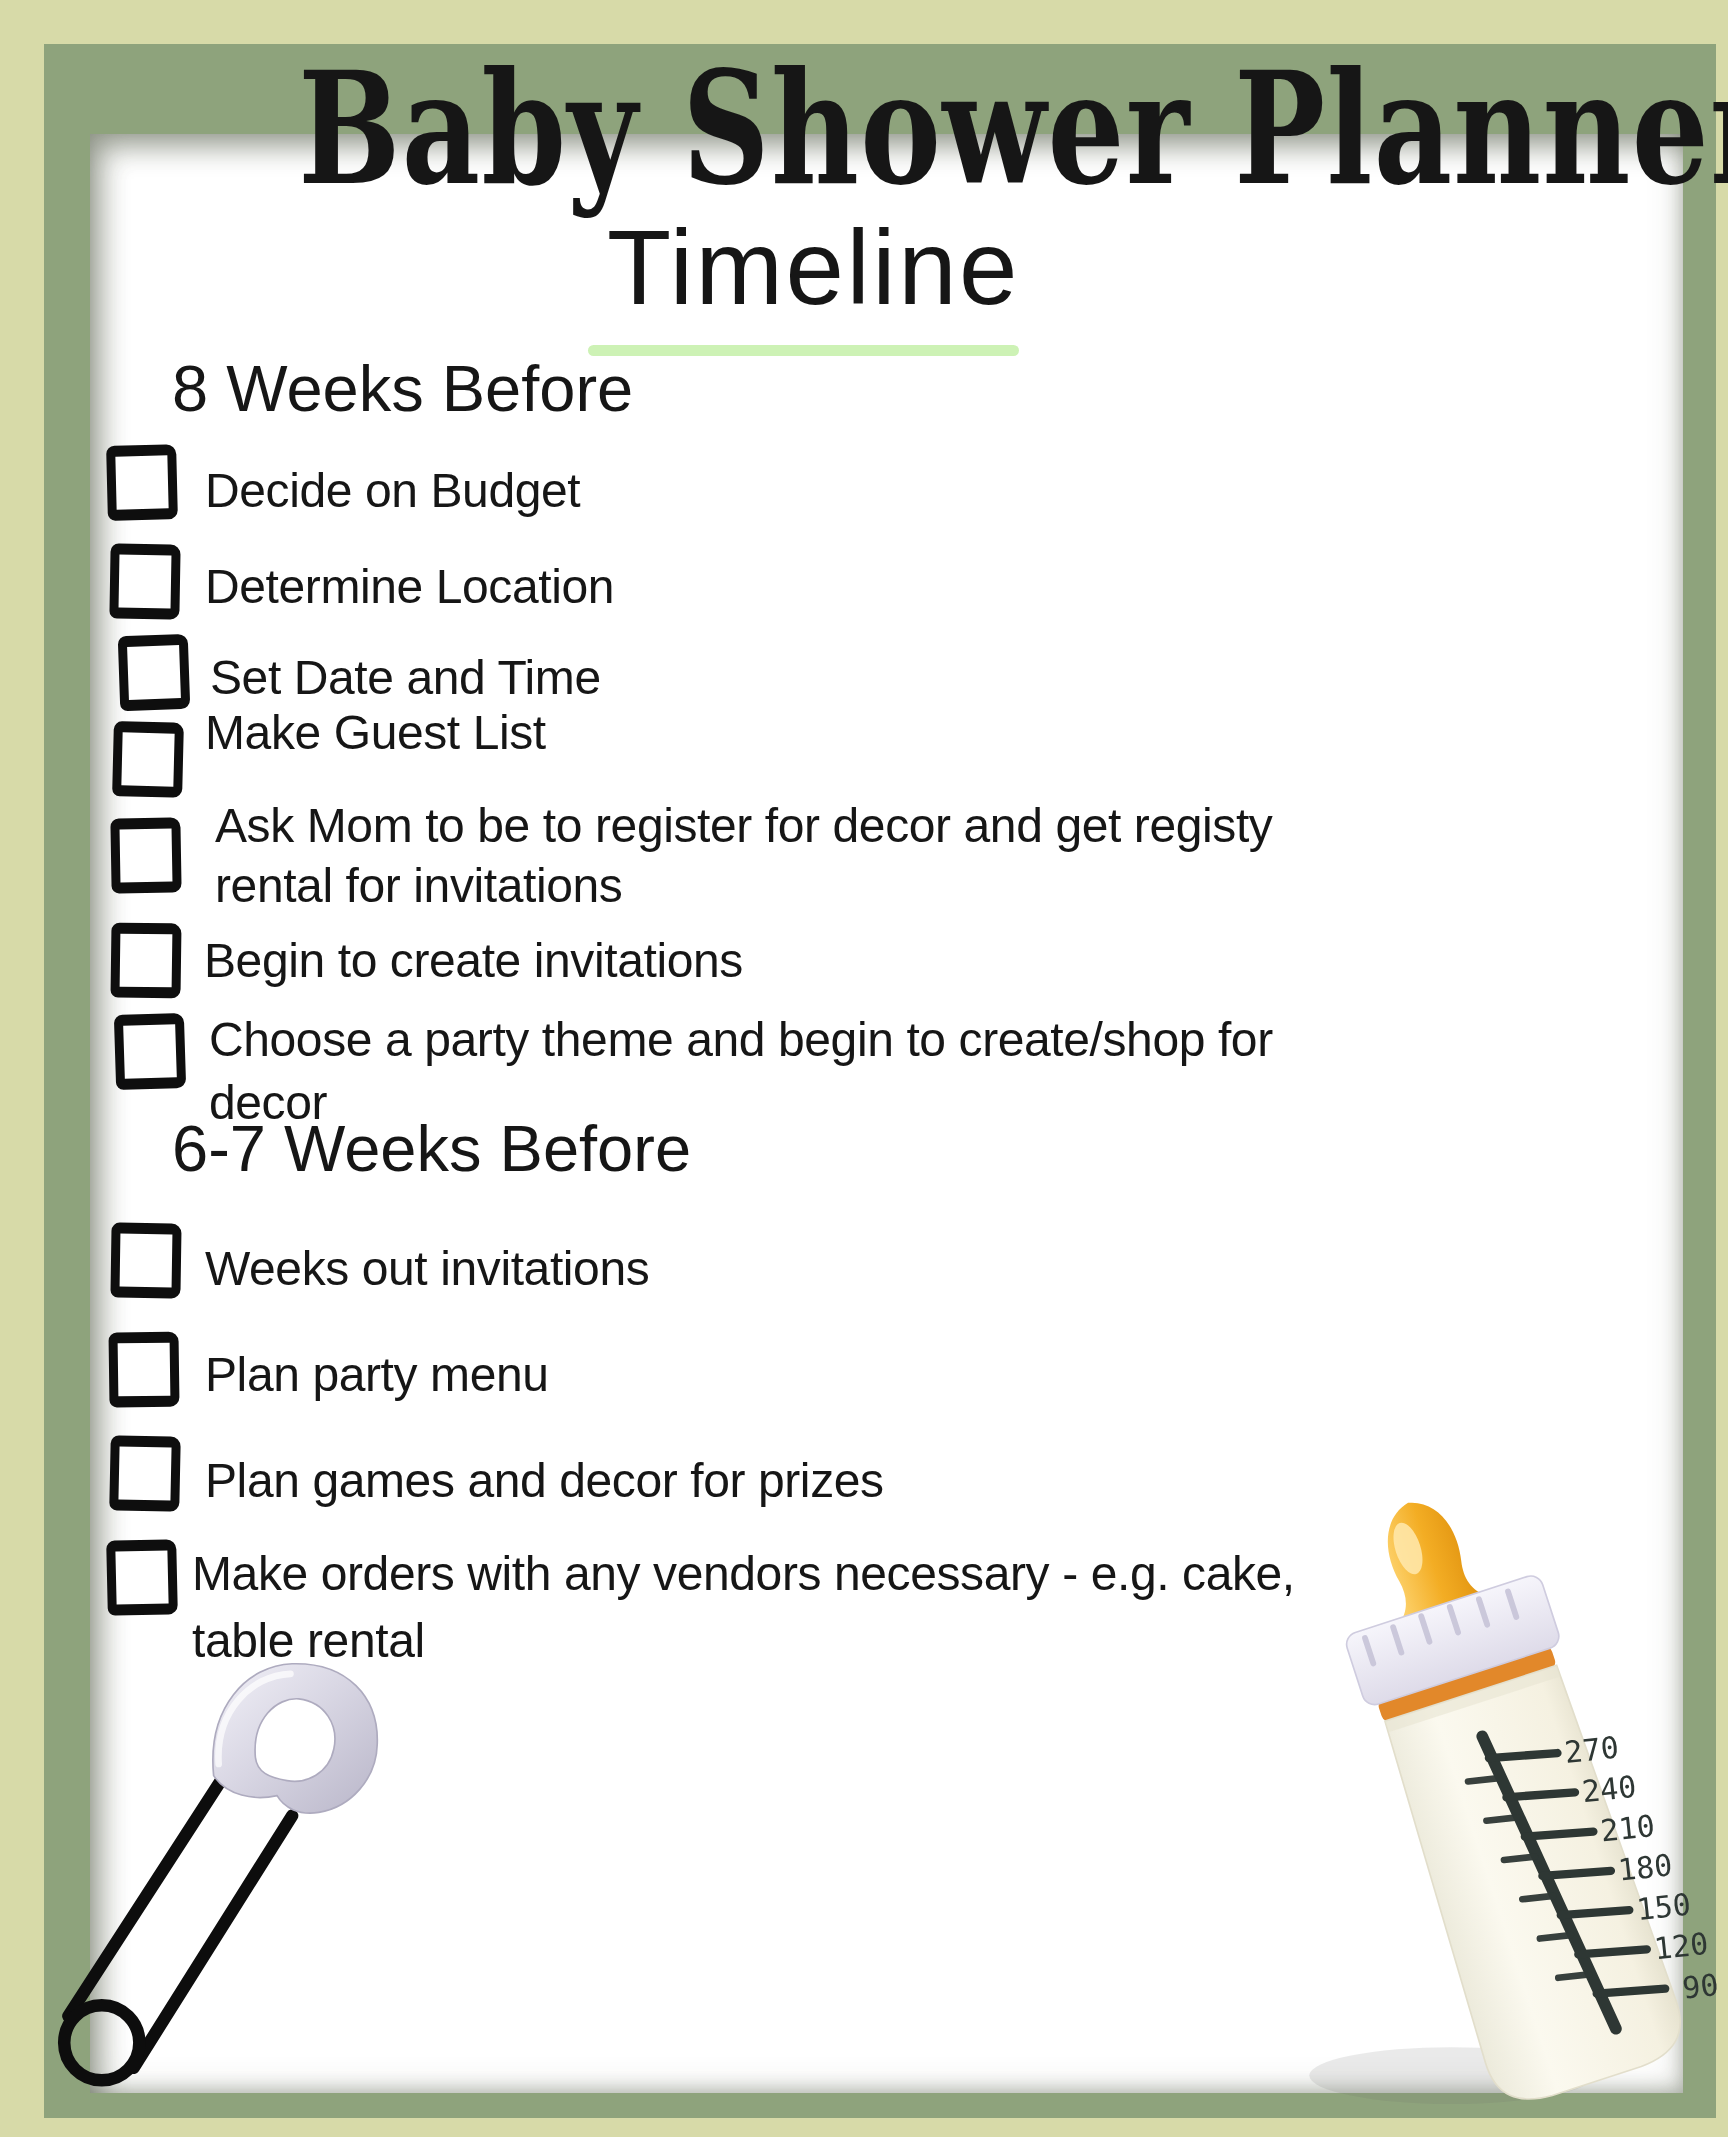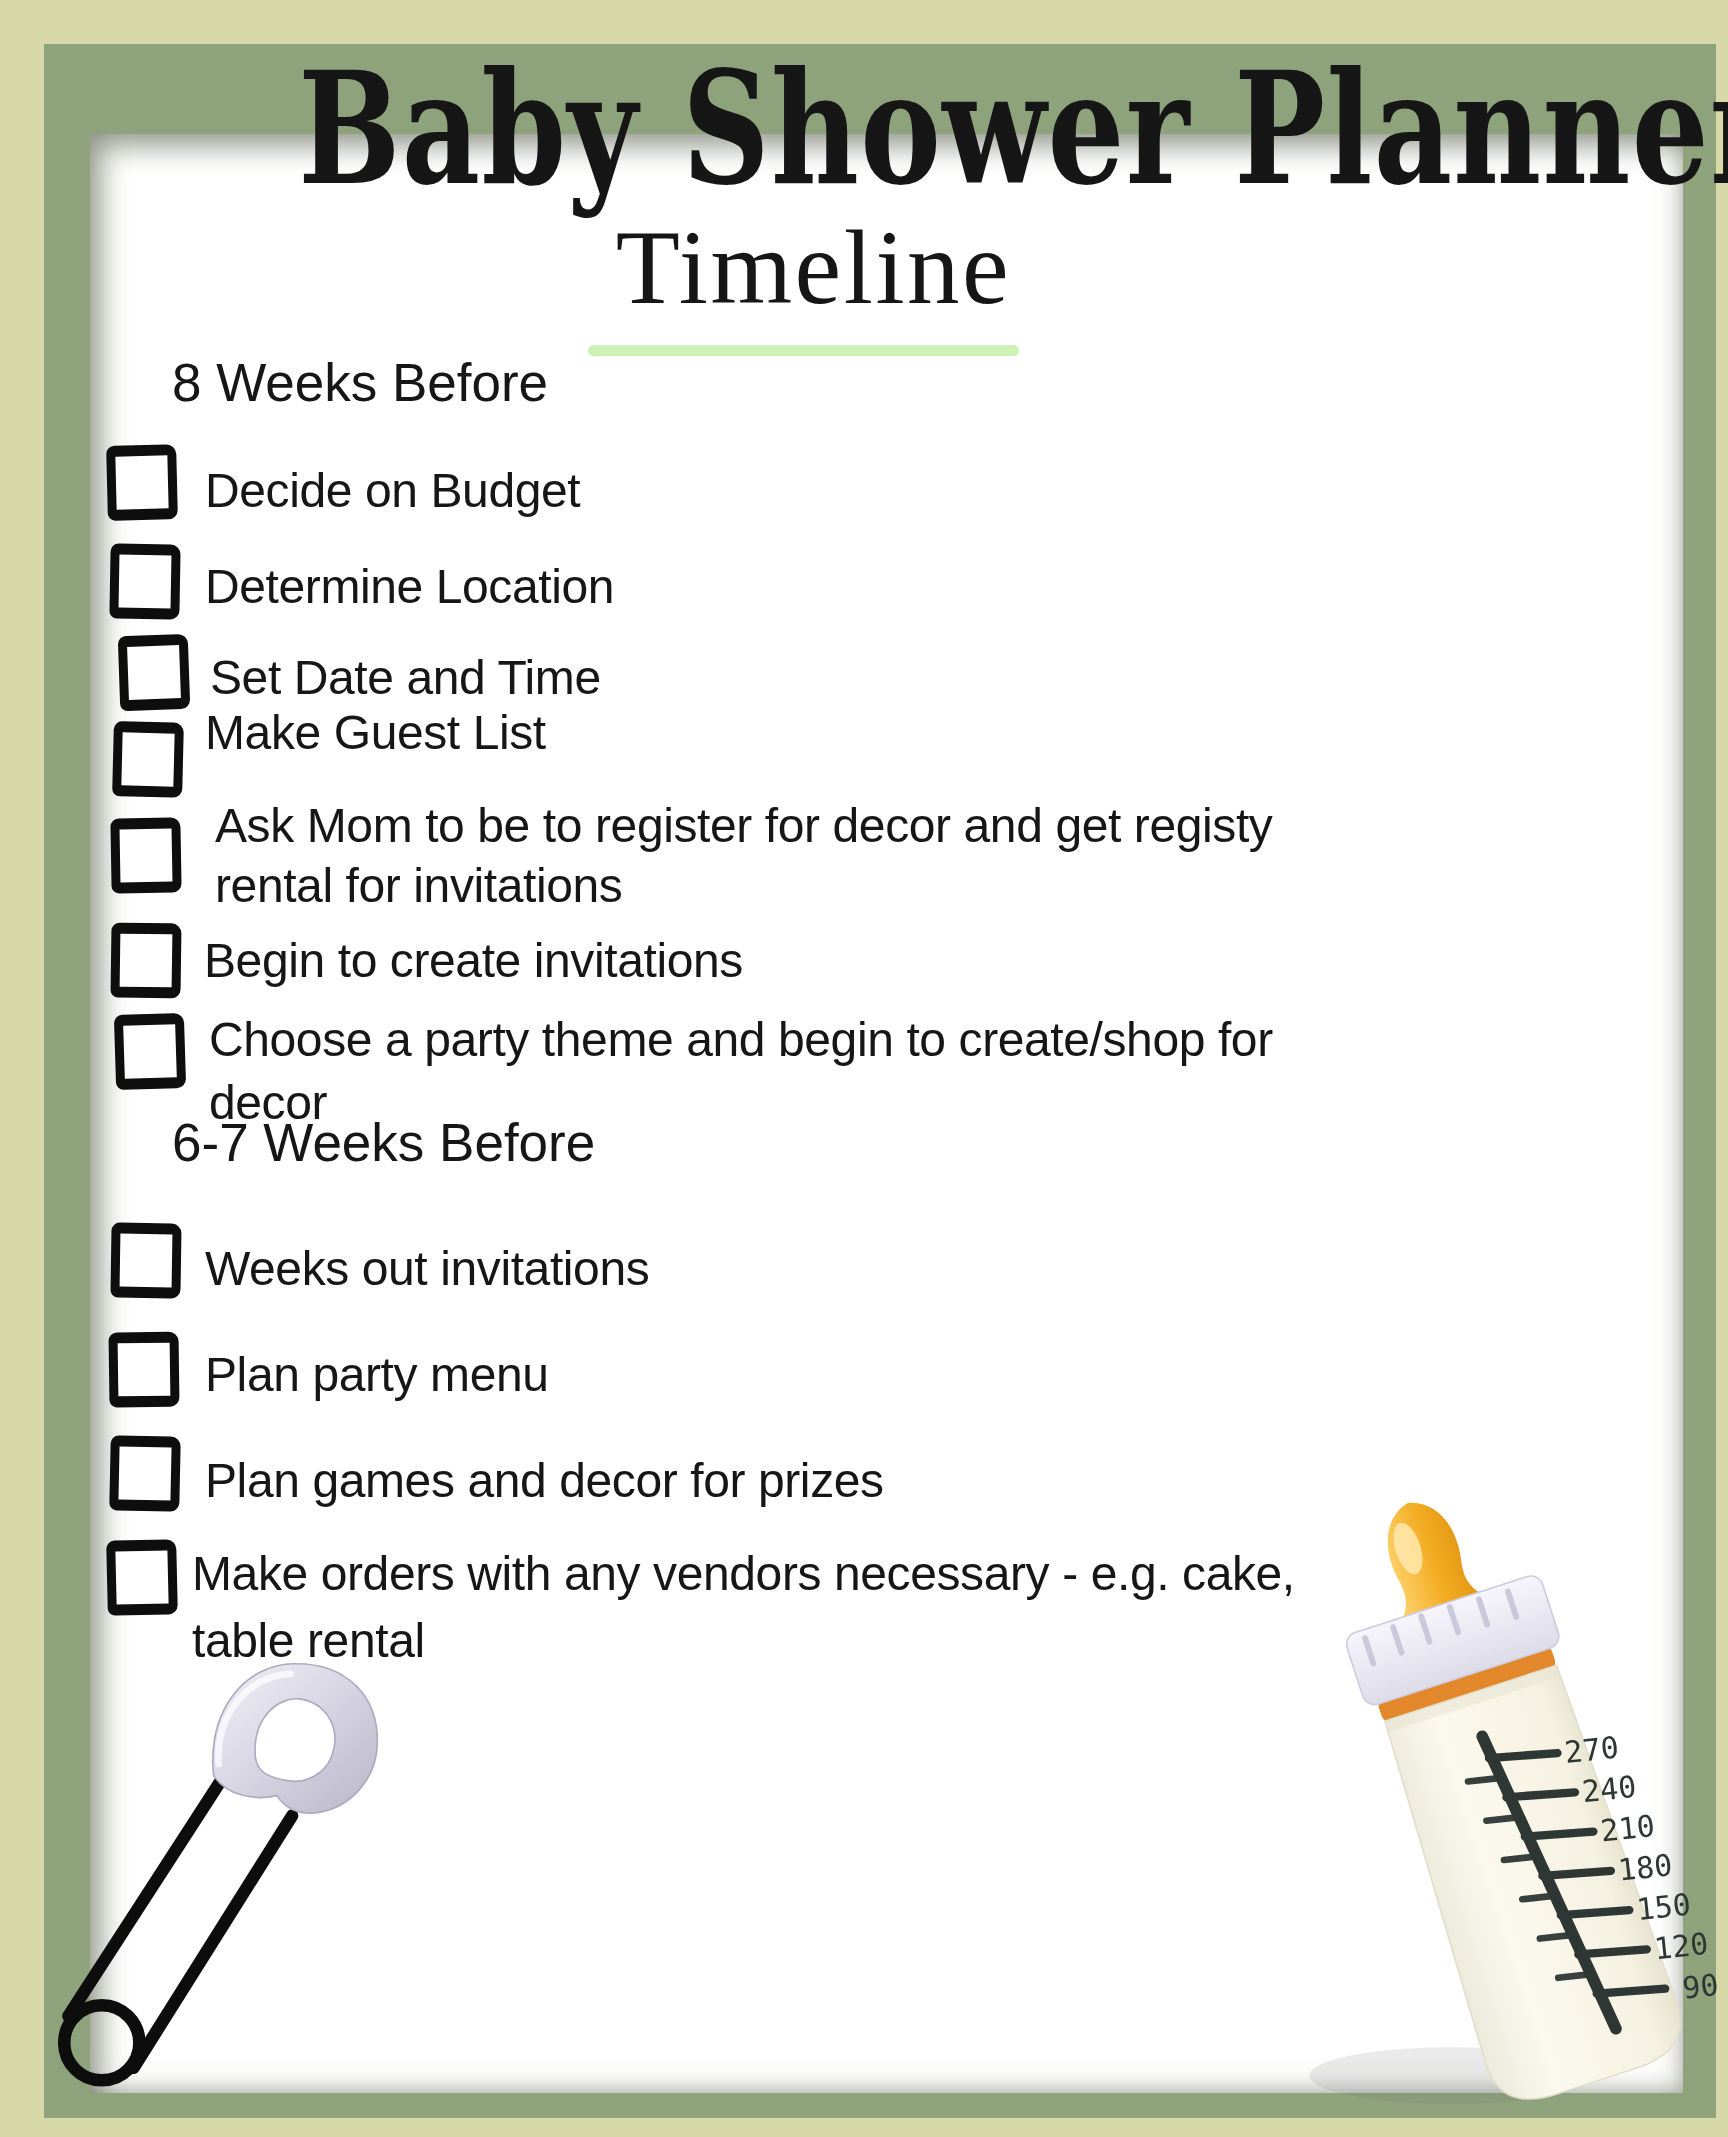--- a/index.html
+++ b/index.html
@@ -25,28 +25,28 @@
   .doc-title{
     display:inline-block;
     font-family:"DejaVu Serif","Liberation Serif",serif;
     font-weight:bold;font-size:155px;line-height:1.05;letter-spacing:1.7px;
     transform:scaleX(.78);transform-origin:center top;
     white-space:nowrap;
   }
   .subtitle-wrap{left:90px;right:45px;top:210px;text-align:center;}
   .doc-subtitle{
     display:inline-block;font-size:105px;line-height:1.1;font-weight:normal;
-    letter-spacing:2.5px;transform:translateX(-73px);white-space:nowrap;font-family:Liberation Serif, serif;
+    letter-spacing:2.5px;transform:translateX(-73px);white-space:nowrap;
   }
   .green-bar{
     left:588px;top:345px;width:431px;height:11px;border-radius:5.8px;
     background:#cdf2b5;
   }
   .section-heading{
-    left:172px;font-size:53px;line-height:1.05;letter-spacing:0;
+    left:172px;font-size:65px;line-height:1.05;letter-spacing:0;
     white-space:nowrap;
     text-align:center;
   }
   .cb{
     width:70px;height:75px;box-sizing:border-box;
     border:9.2px solid #0e0e0e;
     border-top-width:11px;border-bottom-width:11.7px;
     border-radius:8.3px 10px 9.2px 7.5px;
     background:#fff;
   }

